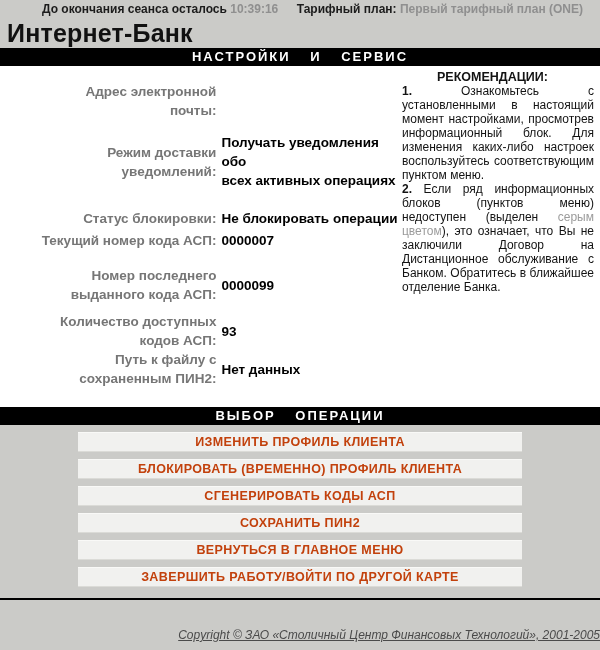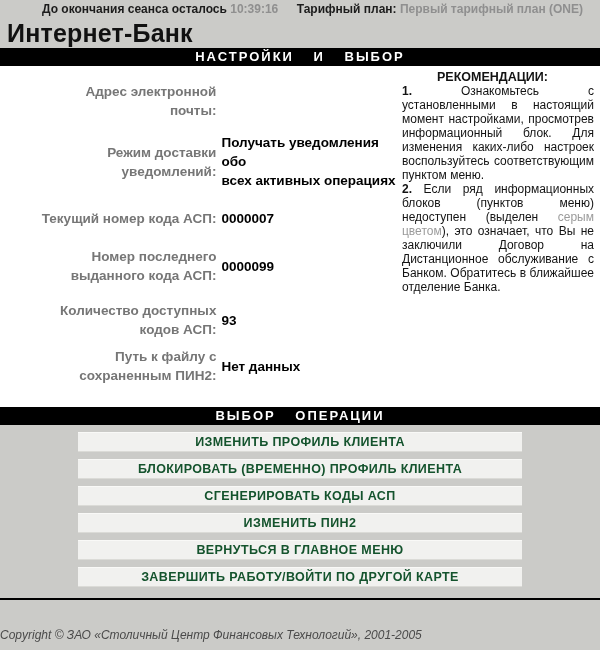--- a/index.html
+++ b/index.html
@@ -40,80 +40,84 @@
     color: #767676; white-space: pre-line;
   }
   .srow .value {
     margin-left: 5px; width: 195px;
     font-size: 13.5px; font-weight: bold; line-height: 19px;
     color: #000; white-space: pre-line;
   }
   .srow:nth-child(1) { margin-top: 16px; }
   .srow:nth-child(2) { margin-top: 13px; }
   .srow:nth-child(3) { margin-top: 19px; }
-  .srow:nth-child(4) { margin-top: 19px; }
+  .srow:nth-child(4) { margin-top: 3px; }
   .srow:nth-child(5) { margin-top: 16px; }
   .srow:nth-child(6) { margin-top: 8px; }
   .srow:nth-child(7) { }
   .recs {
     position: absolute; left: 402px; top: 4px; width: 192px;
     font-size: 12px; line-height: 14px; color: #131313;
     text-align: justify;
   }
   .recs-title { font-weight: bold; font-size: 12.5px; padding-left: 35px; }
   .recs p { margin: 0; }
   .rec-num { font-weight: bold; }
   .gray-inline { color: #9b9b9b; }
   
   .buttons { height: 173px; padding-top: 7px; }
   .btn {
     width: 444px; height: 20px; margin: 0 auto 7px auto;
     background: #f1f1ef;
     border-top: 1px solid #f9f9f7;
     border-bottom: 1px solid #dbdbd7;
     text-align: center; line-height: 18px;
-    font-size: 12.5px; font-weight: bold; color: #14532d;
+    font-size: 12.5px; font-weight: bold; color: #c2410c;
     letter-spacing: 0.4px;
     cursor: pointer;
   }
   
   .footer {
     border-top: 2px solid #000;
     height: 48px; padding-top: 28px;
-    text-align: left;
-    font-size: 12px; font-style: italic; color: #4a4a4a;
+    text-align: right;
+    font-size: 12px; font-style: italic; color: #4a4a4a; text-decoration: underline;
   }
 </style>
 </head>
 <body>
 
 <div class="header">
   <div class="topbar">
     <span>До окончания сеанса осталось</span>
     <span class="muted">10:39:16</span>
     <span class="tariff-label">Тарифный план:</span>
     <span class="muted">Первый тарифный план (ONE)</span>
   </div>
   <div class="app-title">Интернет-Банк</div>
 </div>
 
-<div class="section-bar">НАСТРОЙКИ И ВЫБОР</div>
+<div class="section-bar">НАСТРОЙКИ И СЕРВИС</div>
 
 <div class="content">
   <div class="settings">
     <div class="srow">
       <div class="label">Адрес электронной
 почты:</div>
       <div class="value"></div>
     </div>
     <div class="srow">
       <div class="label">Режим доставки
 уведомлений:</div>
       <div class="value">Получать уведомления обо
 всех активных операциях</div>
+    </div>
+    <div class="srow">
+      <div class="label">Статус блокировки:</div>
+      <div class="value">Не блокировать операции</div>
     </div>
     <div class="srow">
       <div class="label">Текущий номер кода АСП:</div>
       <div class="value">0000007</div>
     </div>
     <div class="srow">
       <div class="label">Номер последнего
 выданного кода АСП:</div>
       <div class="value">0000099</div>
     </div>
@@ -135,20 +139,20 @@
     <p><span class="rec-num">2.</span><span> Если ряд информационных блоков (пунктов меню) недоступен (выделен </span><span class="gray-inline">серым цветом</span><span>), это означает, что Вы не заключили Договор на Дистанционное обслуживание с Банком. Обратитесь в ближайшее отделение Банка.</span></p>
   </div>
 </div>
 
 <div class="section-bar">ВЫБОР ОПЕРАЦИИ</div>
 
 <div class="buttons">
   <div class="btn">ИЗМЕНИТЬ ПРОФИЛЬ КЛИЕНТА</div>
   <div class="btn">БЛОКИРОВАТЬ (ВРЕМЕННО) ПРОФИЛЬ КЛИЕНТА</div>
   <div class="btn">СГЕНЕРИРОВАТЬ КОДЫ АСП</div>
-  <div class="btn">ИЗМЕНИТЬ ПИН2</div>
+  <div class="btn">СОХРАНИТЬ ПИН2</div>
   <div class="btn">ВЕРНУТЬСЯ В ГЛАВНОЕ МЕНЮ</div>
   <div class="btn">ЗАВЕРШИТЬ РАБОТУ/ВОЙТИ ПО ДРУГОЙ КАРТЕ</div>
 </div>
 
 <div class="footer">
   <span>Copyright © ЗАО «Столичный Центр Финансовых Технологий», 2001-2005</span>
 </div>
 
 </body></html>

